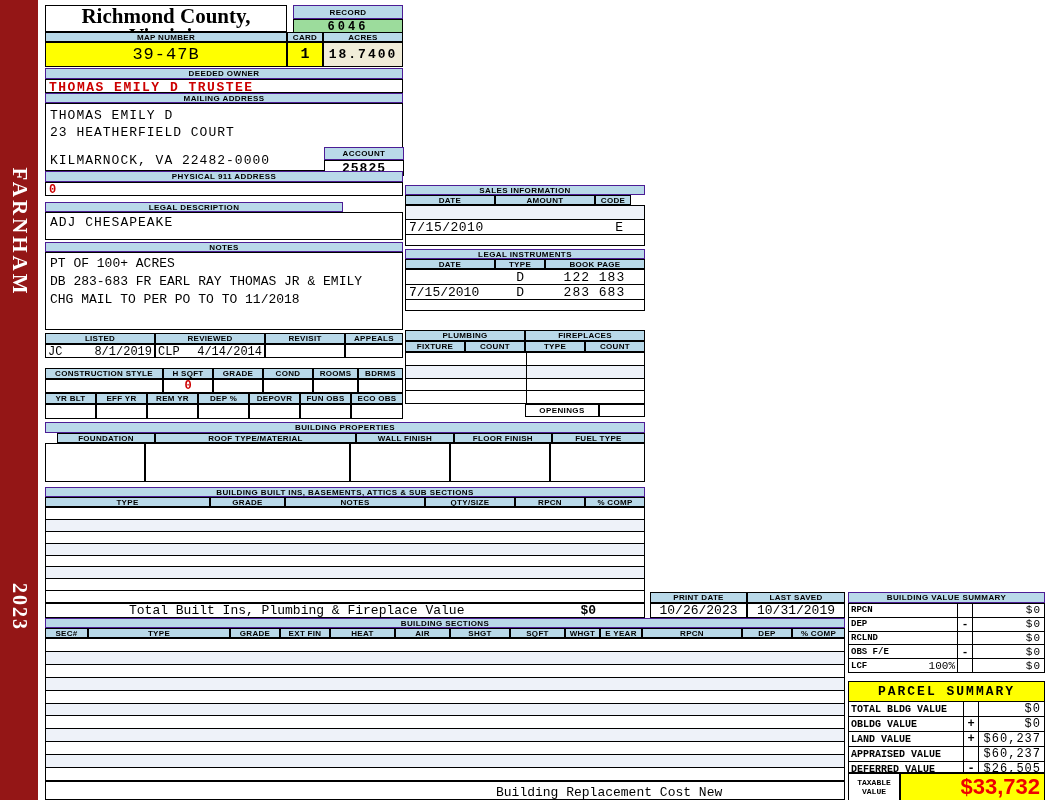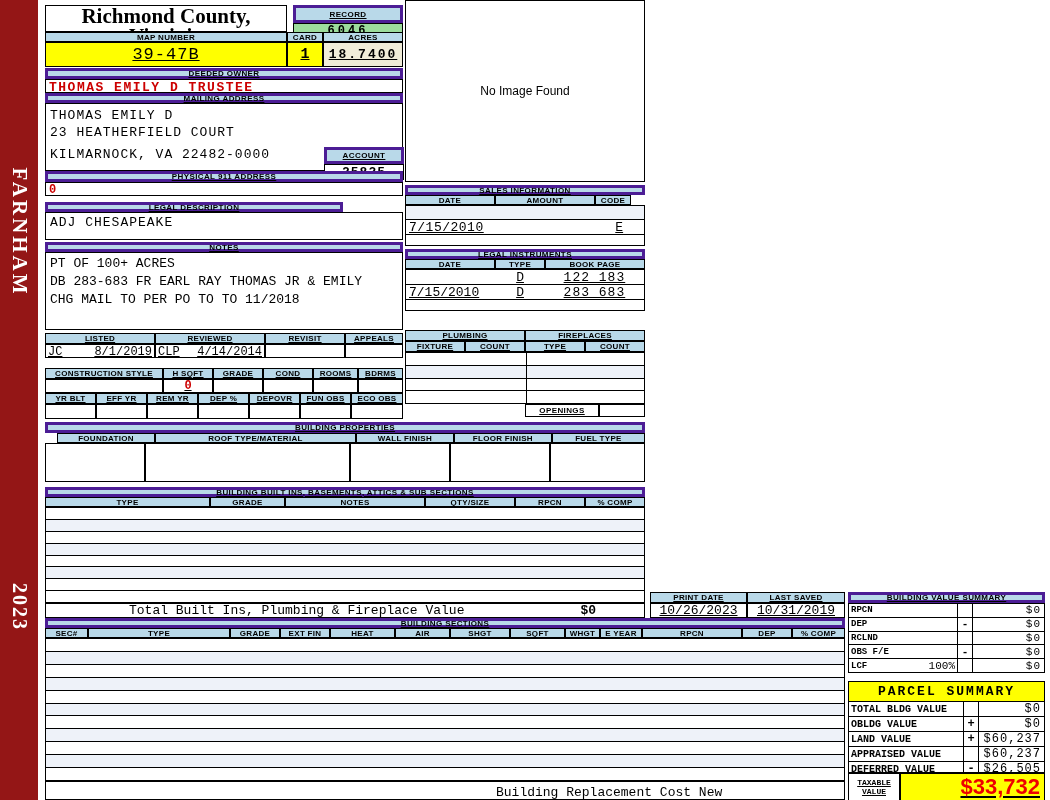--- a/index.html
+++ b/index.html
@@ -1,24 +1,24 @@
 <!DOCTYPE html>
 <html style="--maroon: #941616; --header_blue: #b9d9e9; --record_green: #9cdc9c; --map_yellow: #ffff00; --acres_cream: #f0ecd8; --owner_red: #cc0000; --taxable_red: #ee0000; --stripe_blue: #eef2f9;"><head>
 <meta charset="utf-8">
 <style>
   html,body{margin:0;padding:0;background:#fff;}
   #page{position:relative;width:1050px;height:800px;background:#fff;overflow:hidden;
         font-family:"Liberation Sans",sans-serif;color:#000;}
   .abs{position:absolute;box-sizing:border-box;}
   .b{border:1px solid #000;background:#fff;}
-  .row{display:flex;text-decoration:underline;}
+  .row{display:flex;}
   .row>div{box-sizing:border-box;}
-  .hdr{background:var(--header_blue,#b9d9e9);border:3px solid #4c1d95;
+  .hdr{background:var(--header_blue,#b9d9e9);border:1px solid #4c1d95;
        font:bold 8px "Liberation Sans",sans-serif;letter-spacing:.4px;
-       display:flex;align-items:center;justify-content:center;text-decoration:underline;}
+       display:flex;align-items:center;justify-content:center;}
   .hdrcell{background:var(--header_blue,#b9d9e9);border:1px solid #000;
        font:bold 8px "Liberation Sans",sans-serif;letter-spacing:.3px;
        display:flex;align-items:center;justify-content:center;}
   .cell{border:1px solid #000;background:#fff;}
   .mono{font-family:"Liberation Mono","DejaVu Sans Mono",monospace;}
   .sidebar{position:absolute;left:0;top:0;width:38px;height:800px;background:var(--maroon,#941616);}
   .vtext{position:absolute;left:19px;color:#fff;white-space:nowrap;
          font-family:"Liberation Serif",serif;font-weight:bold;
          transform:translate(-50%,-50%) rotate(90deg);}
   .county-title{font-family:"Liberation Serif",serif;font-size:21px;font-weight:bold;
@@ -72,21 +72,21 @@
     <div class="cell bigval mono" style="width:80px;background:var(--acres_cream,#f0ecd8);font-size:13px;font-weight:bold;letter-spacing:2px;">18.7400</div>
   </div>
 
   <div class="abs hdr" style="left:45px;top:68px;width:358px;height:11px;">DEEDED OWNER</div>
   <div class="abs b mono redtx" style="left:45px;top:79px;width:358px;height:14px;font-size:13px;font-weight:bold;letter-spacing:1.5px;padding:0 3px;">THOMAS EMILY D TRUSTEE</div>
 
   <div class="abs hdr" style="left:45px;top:93px;width:358px;height:10px;">MAILING ADDRESS</div>
   <div class="abs b" style="left:45px;top:103px;width:358px;height:68px;padding:3px 4px;">
     <div class="mono addr">THOMAS EMILY D</div>
     <div class="mono addr">23 HEATHERFIELD COURT</div>
-    <div class="mono addr" style="margin-top:5px;">KILMARNOCK, VA 22482-0000</div>
+    <div class="mono addr" style="margin-top:11px;">KILMARNOCK, VA 22482-0000</div>
     <div class="abs" style="left:278px;top:43px;width:80px;">
       <div class="hdr" style="height:11px;">ACCOUNT</div>
       <div class="cell bigval mono" style="height:14px;font-size:13px;font-weight:bold;letter-spacing:1px;">25825</div>
     </div>
   </div>
 
   <div class="abs hdr" style="left:45px;top:171px;width:358px;height:11px;">PHYSICAL 911 ADDRESS</div>
   <div class="abs b mono redtx" style="left:45px;top:182px;width:358px;height:14px;font-size:12px;font-weight:bold;padding:0 3px;">0</div>
 
   <div class="abs hdr" style="left:45px;top:202px;width:298px;height:10px;">LEGAL DESCRIPTION</div>
@@ -146,23 +146,20 @@
   <div class="abs row" style="left:45px;top:404px;width:358px;height:15px;">
     <div class="cell" style="width:51px;"></div>
     <div class="cell" style="width:51px;"></div>
     <div class="cell" style="width:51px;"></div>
     <div class="cell" style="width:51px;"></div>
     <div class="cell" style="width:51px;"></div>
     <div class="cell" style="width:51px;"></div>
     <div class="cell" style="width:52px;"></div>
   </div>
 
-  <div class="abs b" style="left:405px;top:0;width:240px;height:182px;display:flex;align-items:center;justify-content:center;">
-    <span style="font-size:12px;">No Image Found</span>
-  </div>
 
   <div class="abs hdr" style="left:405px;top:185px;width:240px;height:10px;">SALES INFORMATION</div>
   <div class="abs row" style="left:405px;top:195px;width:240px;height:10px;">
     <div class="hdrcell" style="width:90px;">DATE</div>
     <div class="hdrcell" style="width:100px;">AMOUNT</div>
     <div class="hdrcell" style="width:36px;">CODE</div>
   </div>
   <div class="abs b" style="left:405px;top:205px;width:240px;height:41px;display:flex;flex-direction:column;">
     <div style="height:13px;border-bottom:1px solid #000;background:var(--stripe_blue,#eef2f9);"></div>
     <div class="row mono" style="height:14px;border-bottom:1px solid #000;font-size:13px;">

